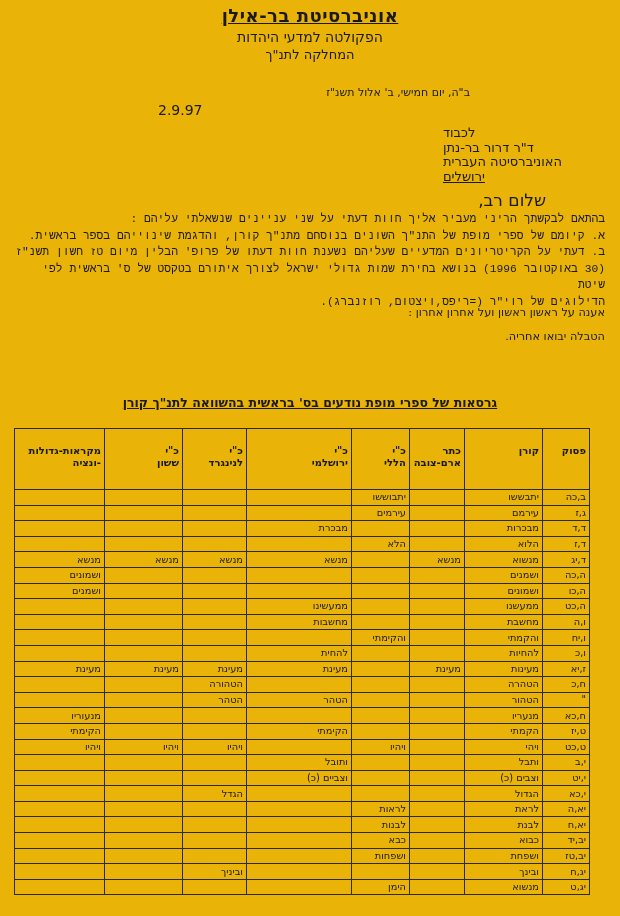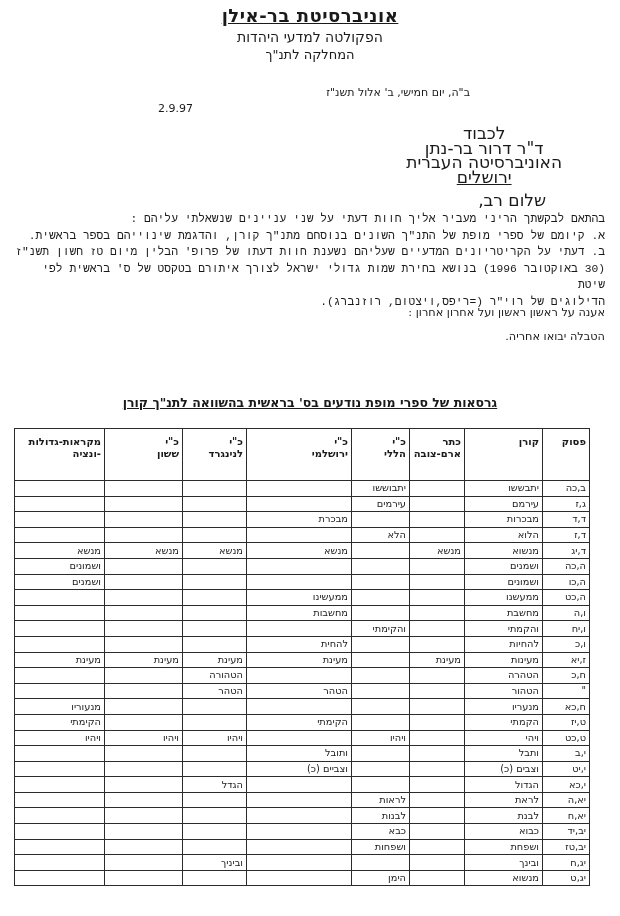--- a/index.html
+++ b/index.html
@@ -1,30 +1,30 @@
 <!DOCTYPE html>
 <html lang="he" dir="rtl"><head>
 <meta charset="utf-8">
 <style>
   html,body{margin:0;padding:0;background:#e8e8e8;}
   .page{
     position:relative; width:620px; height:916px; margin:0 auto;
-    background:#ffffff; color:#1a1a1a; overflow:hidden;
+    background:#eab308; color:#1a1a1a; overflow:hidden;
     font-family:"DejaVu Sans", sans-serif; direction:rtl;
   }
   
   .letterhead{position:absolute; top:5px; left:0; right:0; text-align:center;}
   .lh-uni{font-size:18px; font-weight:bold; text-decoration:underline; letter-spacing:.5px;}
   .lh-fac{font-size:14px; margin-top:3px;}
   .lh-dep{font-size:13px; margin-top:2px;}
   
   .date-block{position:absolute; top:86px; right:150px; width:312px; text-align:right; font-size:11px;}
-  .date-civil{text-align:left; font-size:11px; margin-top:3px;}
-  
-  .recipient{position:absolute; top:126px; right:58px; text-align:center; font-size:17px; line-height:14.5px;}
+  .date-civil{text-align:left; font-size:14px; margin-top:3px;}
+  
+  .recipient{position:absolute; top:126px; right:58px; text-align:left; font-size:13px; line-height:14.5px;}
   .recipient .city{text-decoration:underline;}
   .greeting{position:absolute; top:190px; right:74px; font-size:17px;}
   
   .body-lines{position:absolute; top:211px; right:15px; left:15px; font-size:11.3px; line-height:16.5px; text-align:right;font-family:Liberation Mono, monospace;}
   .transition{position:absolute; top:306px; right:15px; font-size:11.3px;}
   .para-a{position:absolute; top:329px; right:15px; left:15px; font-size:11.3px; line-height:16.5px; text-align:right;}
   
   .table-title{
     position:absolute; top:395px; left:0; right:0; text-align:center;
     font-size:12.5px; font-weight:bold; text-decoration:underline;
@@ -32,21 +32,21 @@
   table.variants{
     position:absolute; top:428px; right:30px; width:575px;
     border-collapse:collapse; table-layout:fixed; direction:rtl;
   }
   table.variants th, table.variants td{
     border:1px solid #2b2b2b; padding:0 3px; text-align:right;
     overflow:hidden; white-space:nowrap;
   }
   table.variants th{
     height:44px; vertical-align:top; font-size:10px; font-weight:bold;
-    white-space:normal; line-height:12px; padding-top:7px;
+    white-space:normal; line-height:12px; padding-top:16px;
   }
   table.variants td{height:14.6px; font-size:9.8px; line-height:10px;}
   th .l2{display:block;}
 </style>
 </head>
 <body>
 
 <div class="page">
 
   <div class="letterhead">

